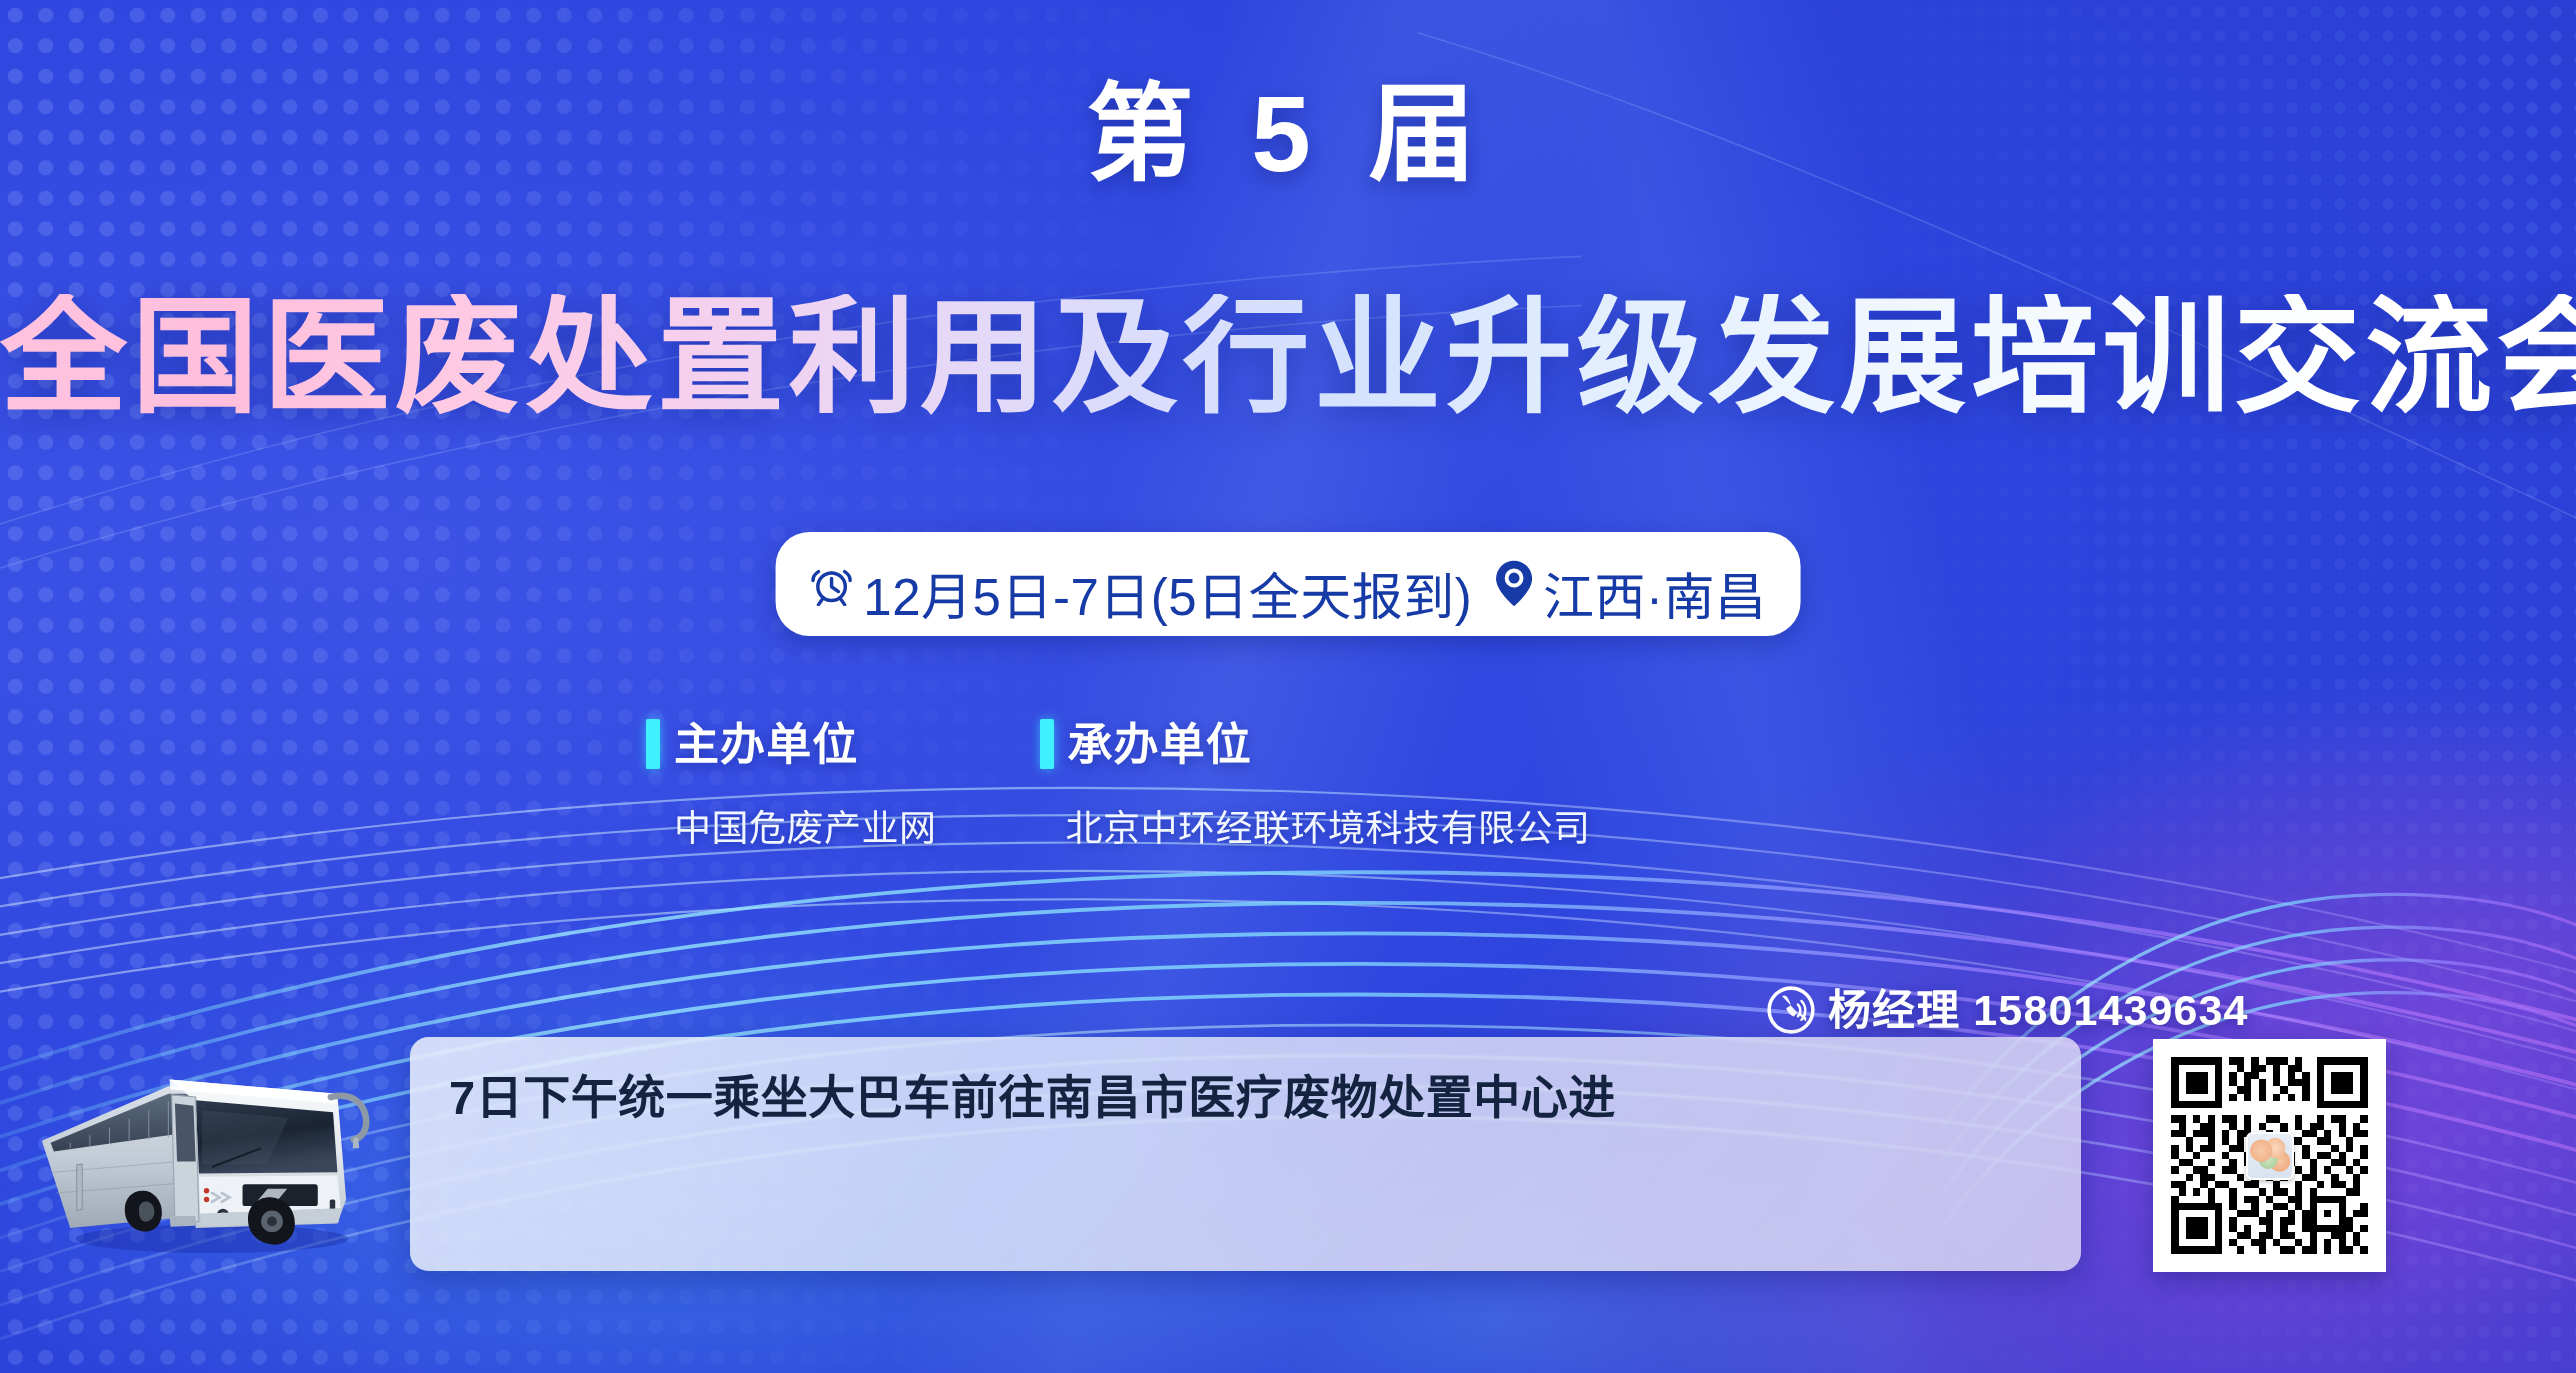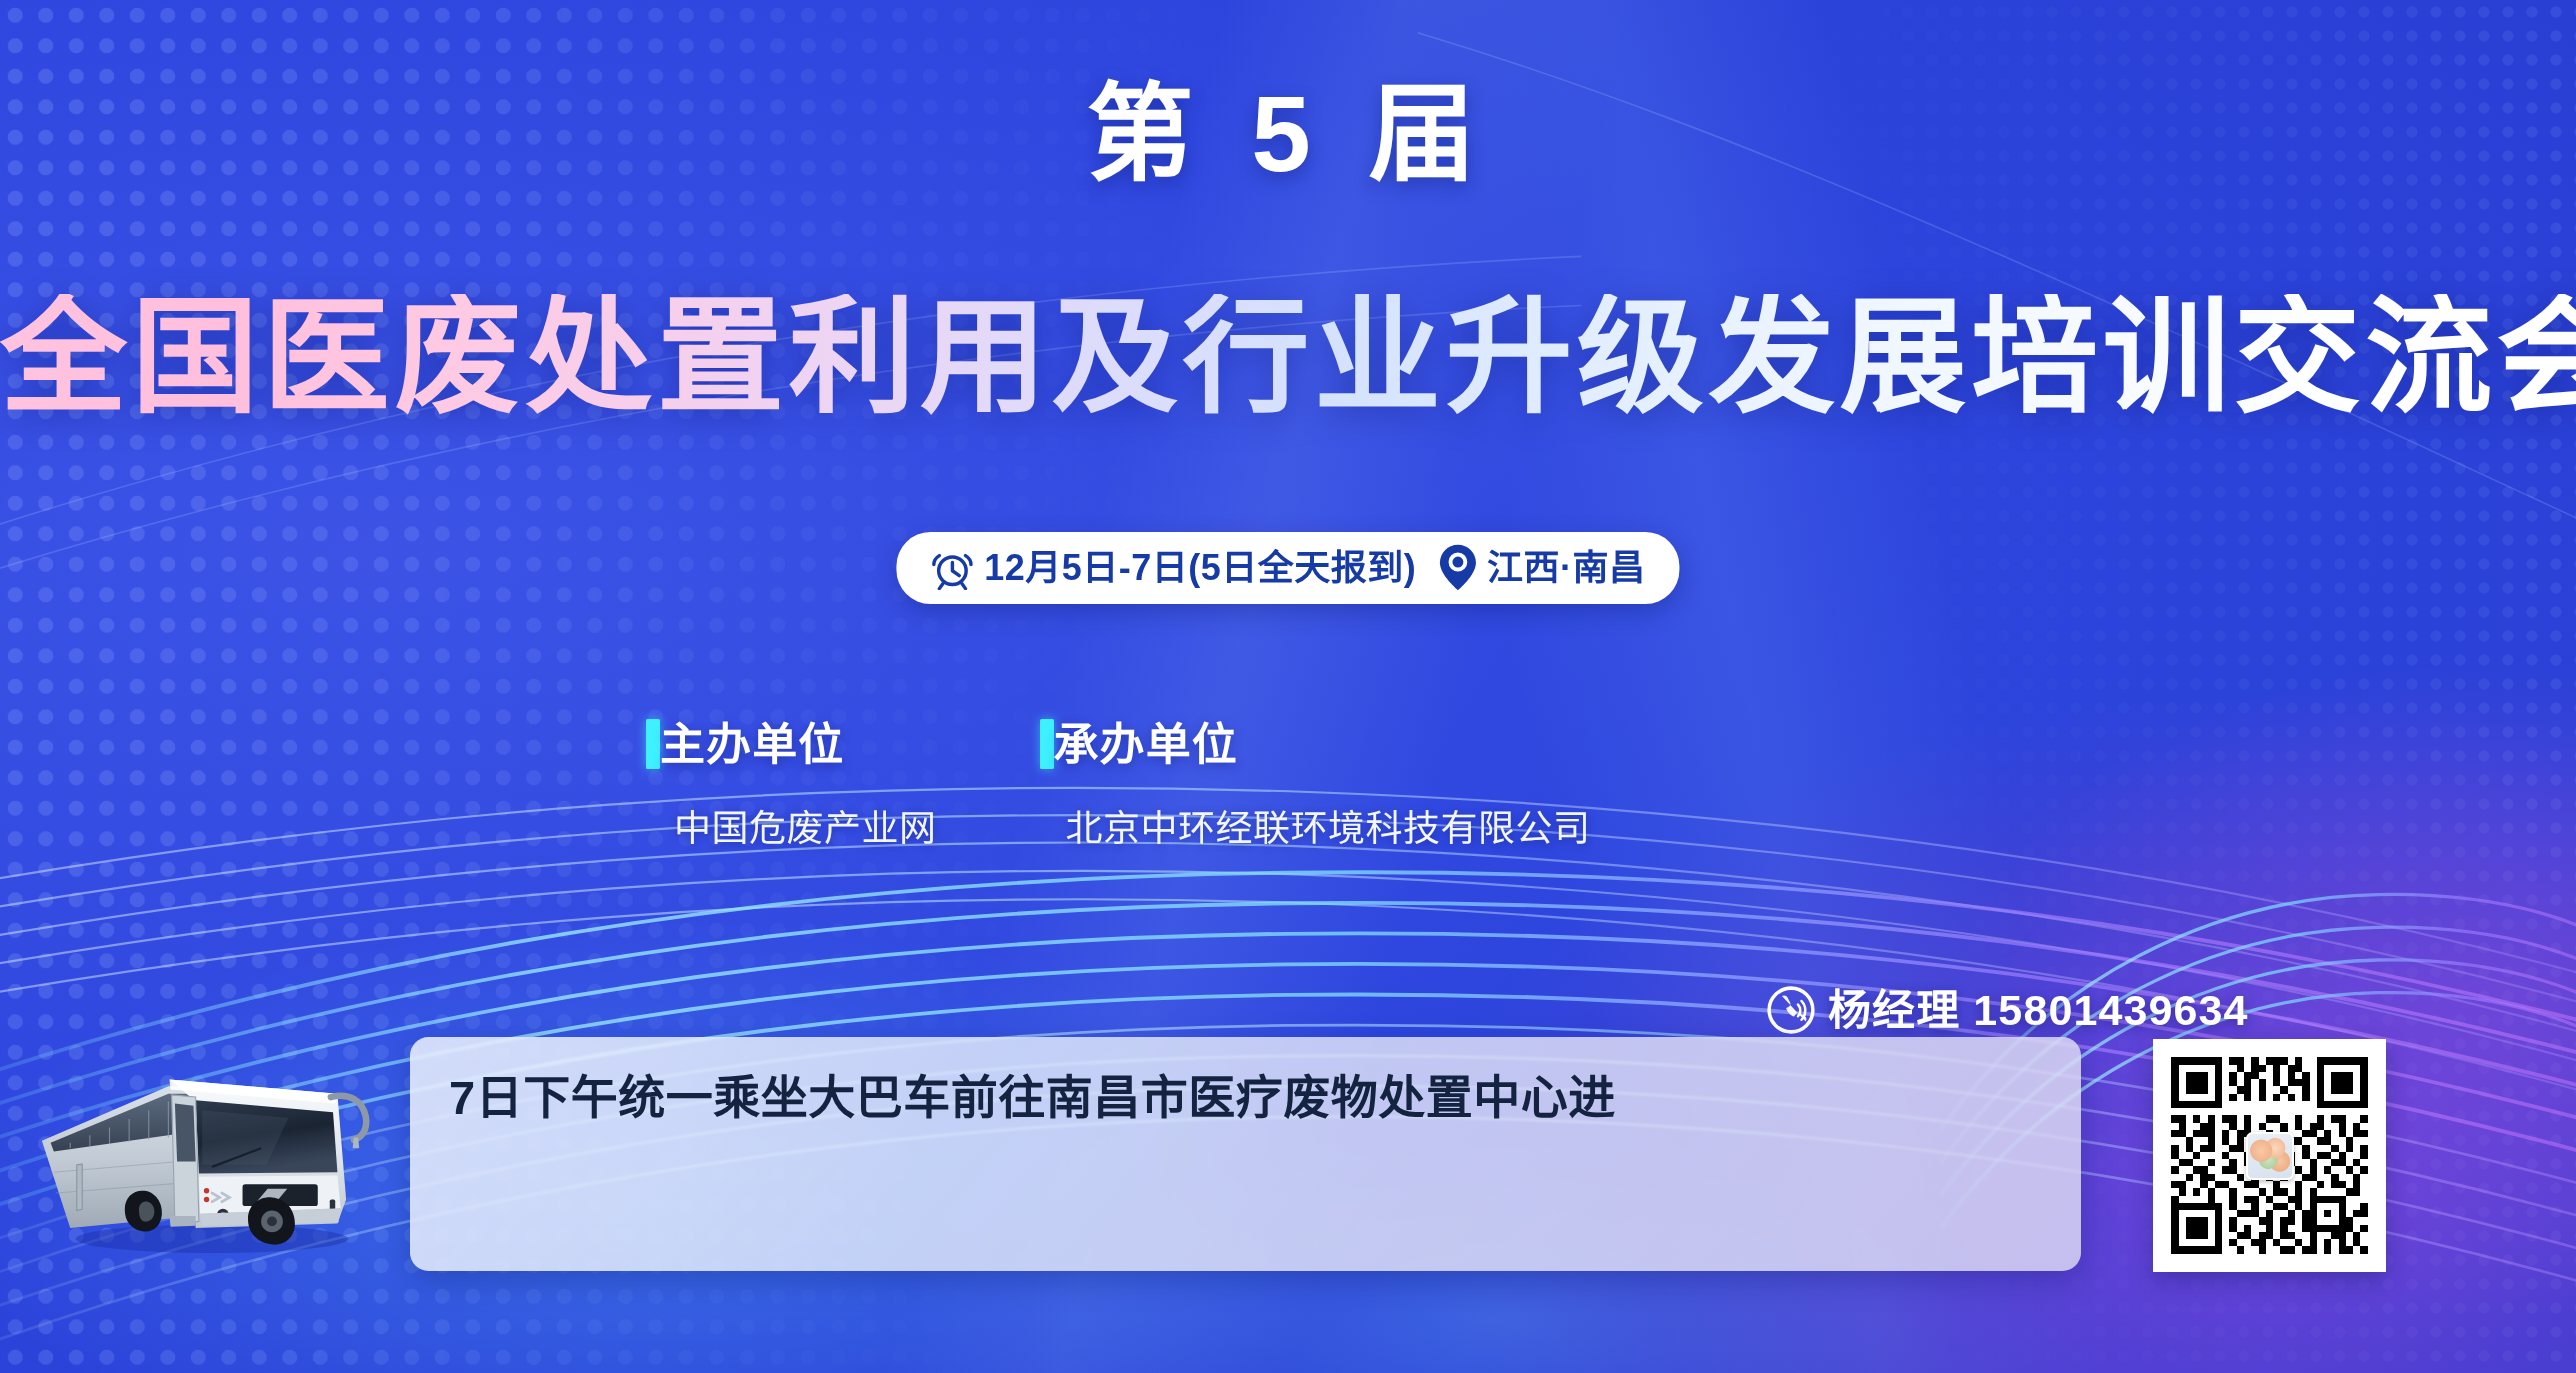--- a/index.html
+++ b/index.html
@@ -94,32 +94,32 @@
     transform:translateX(-50%);
     display:flex; align-items:center; gap:22px;
     background:#ffffff;
     border-radius:34px;
     padding:12px 34px 13px;
     box-shadow:0 7.6px 24px rgba(8,22,100,.30);
     white-space:nowrap;
   }
   .pill-group { display:flex; align-items:center; gap:9.8px; }
   .pill-text {
-    font-size:36px; font-weight:700; color:#163BA6;
-    letter-spacing:0.5px; line-height:1;
+    font-size:51px; font-weight:400; color:#163BA6;
+    letter-spacing:0.5px; line-height:1;margin-top:28px;
   }
   .icon-clock, .icon-pin { flex:0 0 auto; display:block; }
 
   
   .org-wrap {
     position:absolute; top:719px; left:646px;
     display:flex; gap:103px;
   }
   .org-block { display:flex; flex-direction:column; }
-  .org-head { display:flex; align-items:center; }
+  .org-head { display:flex; align-items:center; gap:14px; }
   .org-bar {
     width:14px; height:50px; background:#3FF0FF; border-radius:1.6px;
     box-shadow:0 0 11px rgba(63,240,255,.55);
   }
   .org-title {
     font-size:45px; font-weight:700; color:#ffffff; line-height:1;
     letter-spacing:1.1px; white-space:nowrap;
     text-shadow:0 3.3px 11px rgba(8,20,100,.38);
   }
   .org-sub {

